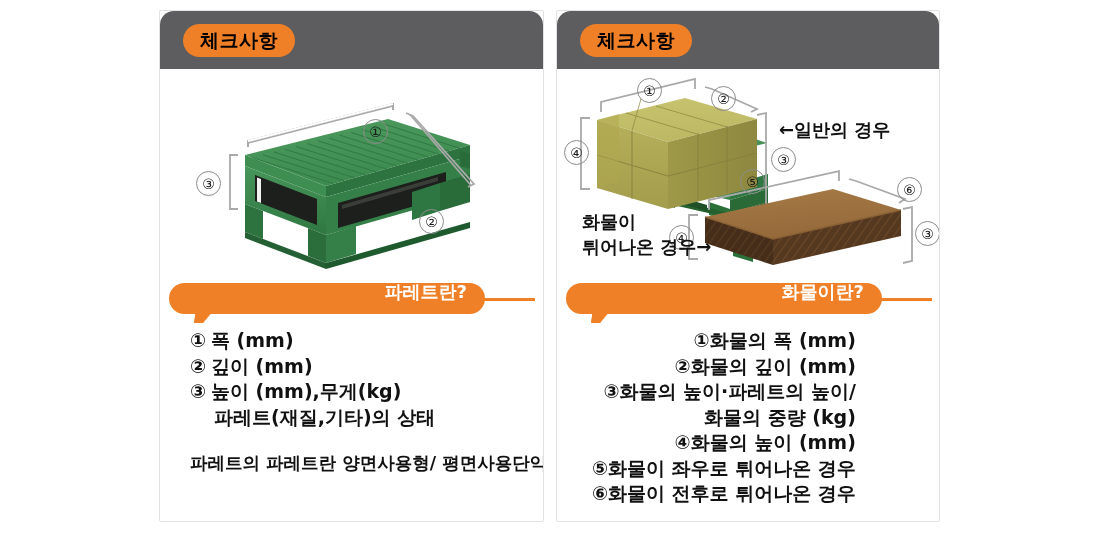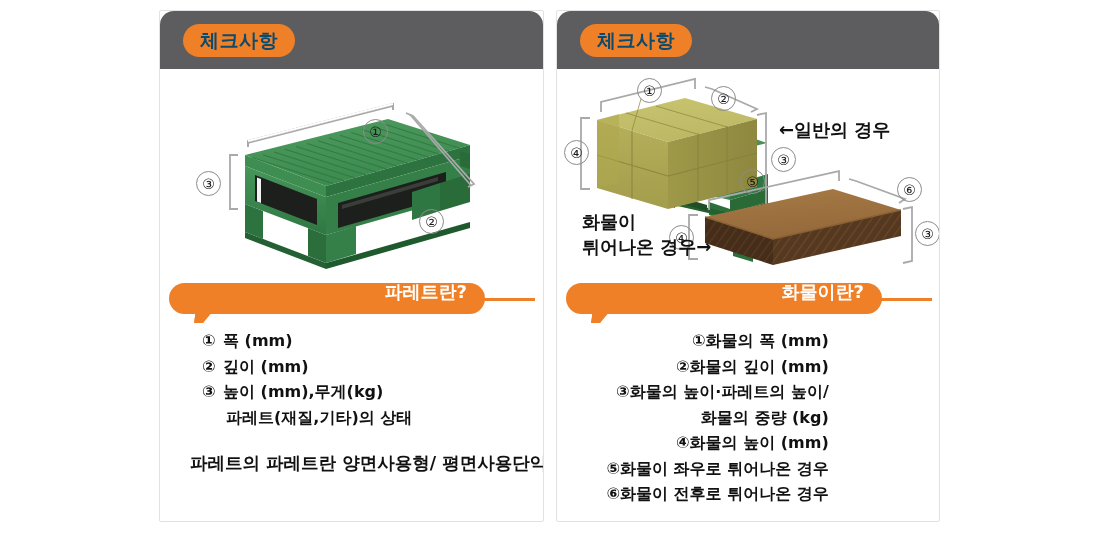--- a/index.html
+++ b/index.html
@@ -36,21 +36,21 @@
   .check-pill{
     position:absolute;left:23px;top:13px;
     height:33px;min-width:107px;
     background:#ef8027;
     border-radius:17px;
     display:flex;align-items:center;justify-content:center;
     padding:0 17px;
     box-sizing:border-box;
   }
   .check-pill span{
-    color:#0c4a6e;font-size:19px;font-weight:bold;letter-spacing:.5px;
+    color:#000000;font-size:19px;font-weight:bold;letter-spacing:.5px;
     line-height:1;
   }
 
   
   .callout-wrap{position:absolute;left:9px;width:366px;height:34px;}
   .panel.left .callout-wrap{top:272px;}
   .panel.right .callout-wrap{top:272px;}
   .callout{
     position:absolute;left:0;top:0;
     width:316px;height:31px;
@@ -70,25 +70,24 @@
   }
   .callout-rule{
     position:absolute;left:310px;top:15px;width:56px;height:3px;
     background:#ef8027;
   }
 
   
   .list{
     position:absolute;
     color:#111111;
-    font-size:16px;
+    font-size:19px;
     line-height:25.5px;
     white-space:nowrap;
     font-weight:bold;
-    margin-left:12px;
   }
   .panel.left .list{left:30px;top:317px;}
   .panel.right .list{left:30px;top:317px;text-align:right;}
   .list .row{display:block;}
   .list .row.indent{padding-left:24px;}
   .circnum{display:inline-block;width:21px;}
   .note{
     position:absolute;left:30px;top:440px;
     color:#111111;font-size:17.5px;line-height:25.5px;
     white-space:nowrap;font-weight:bold;

